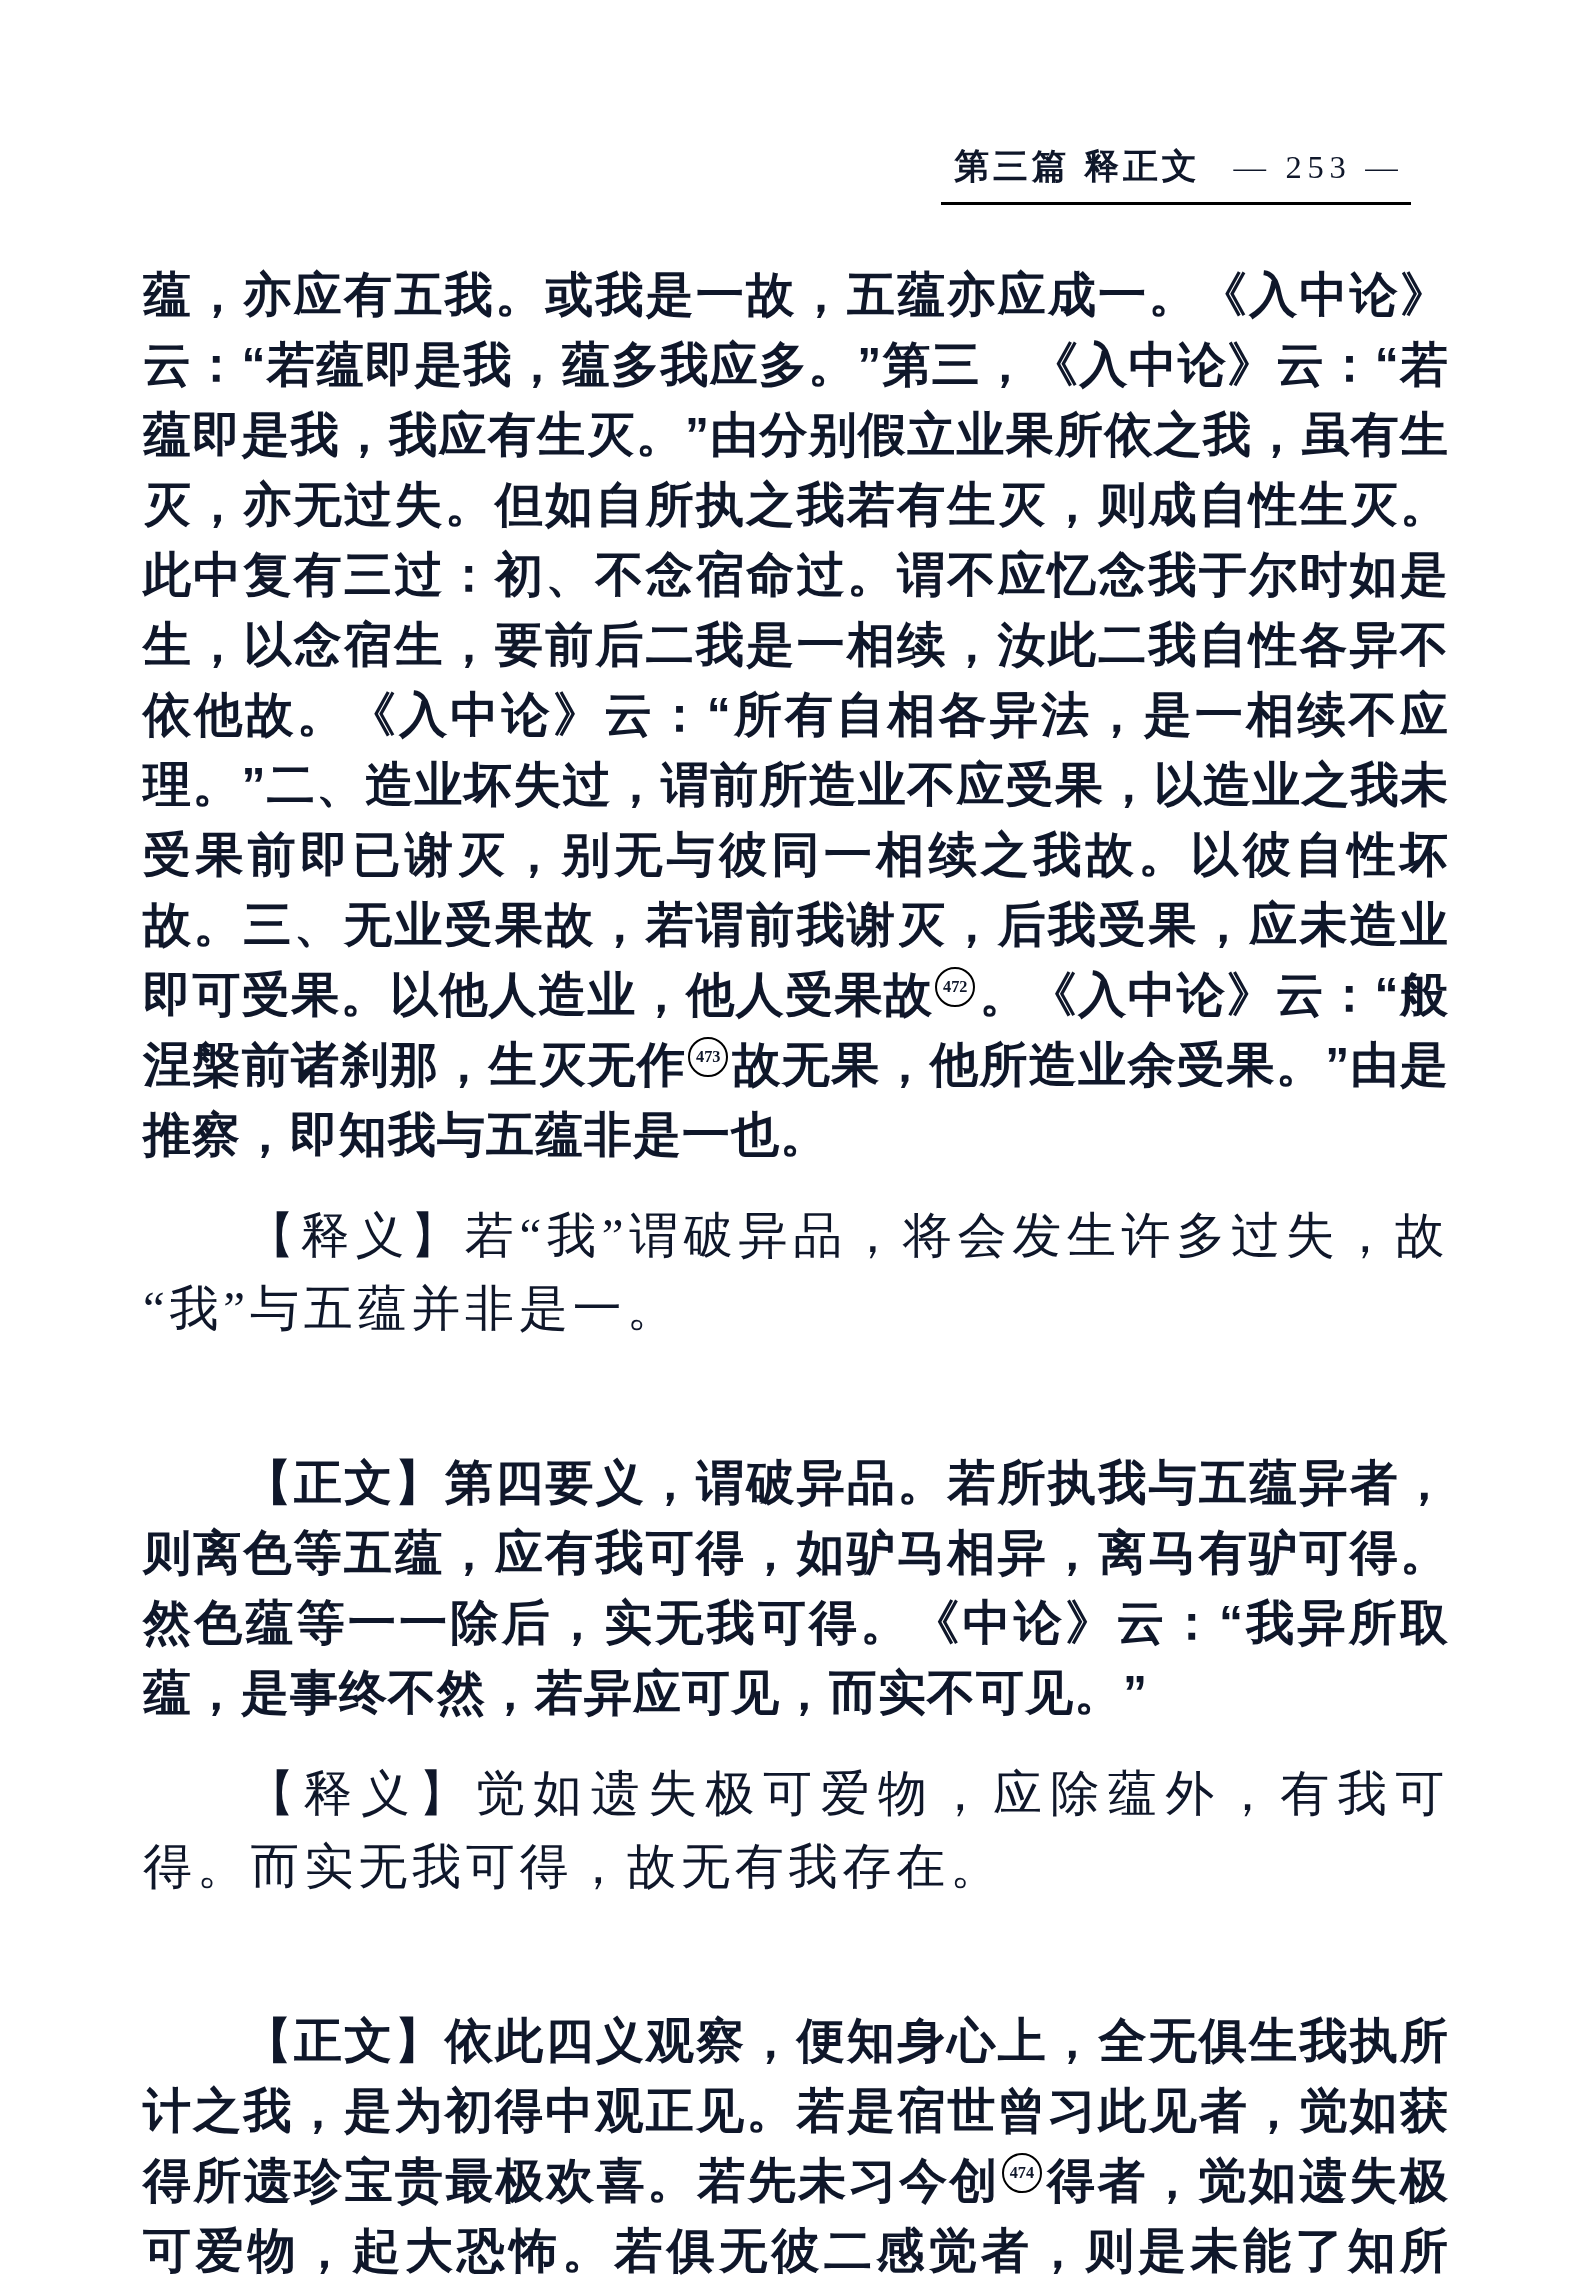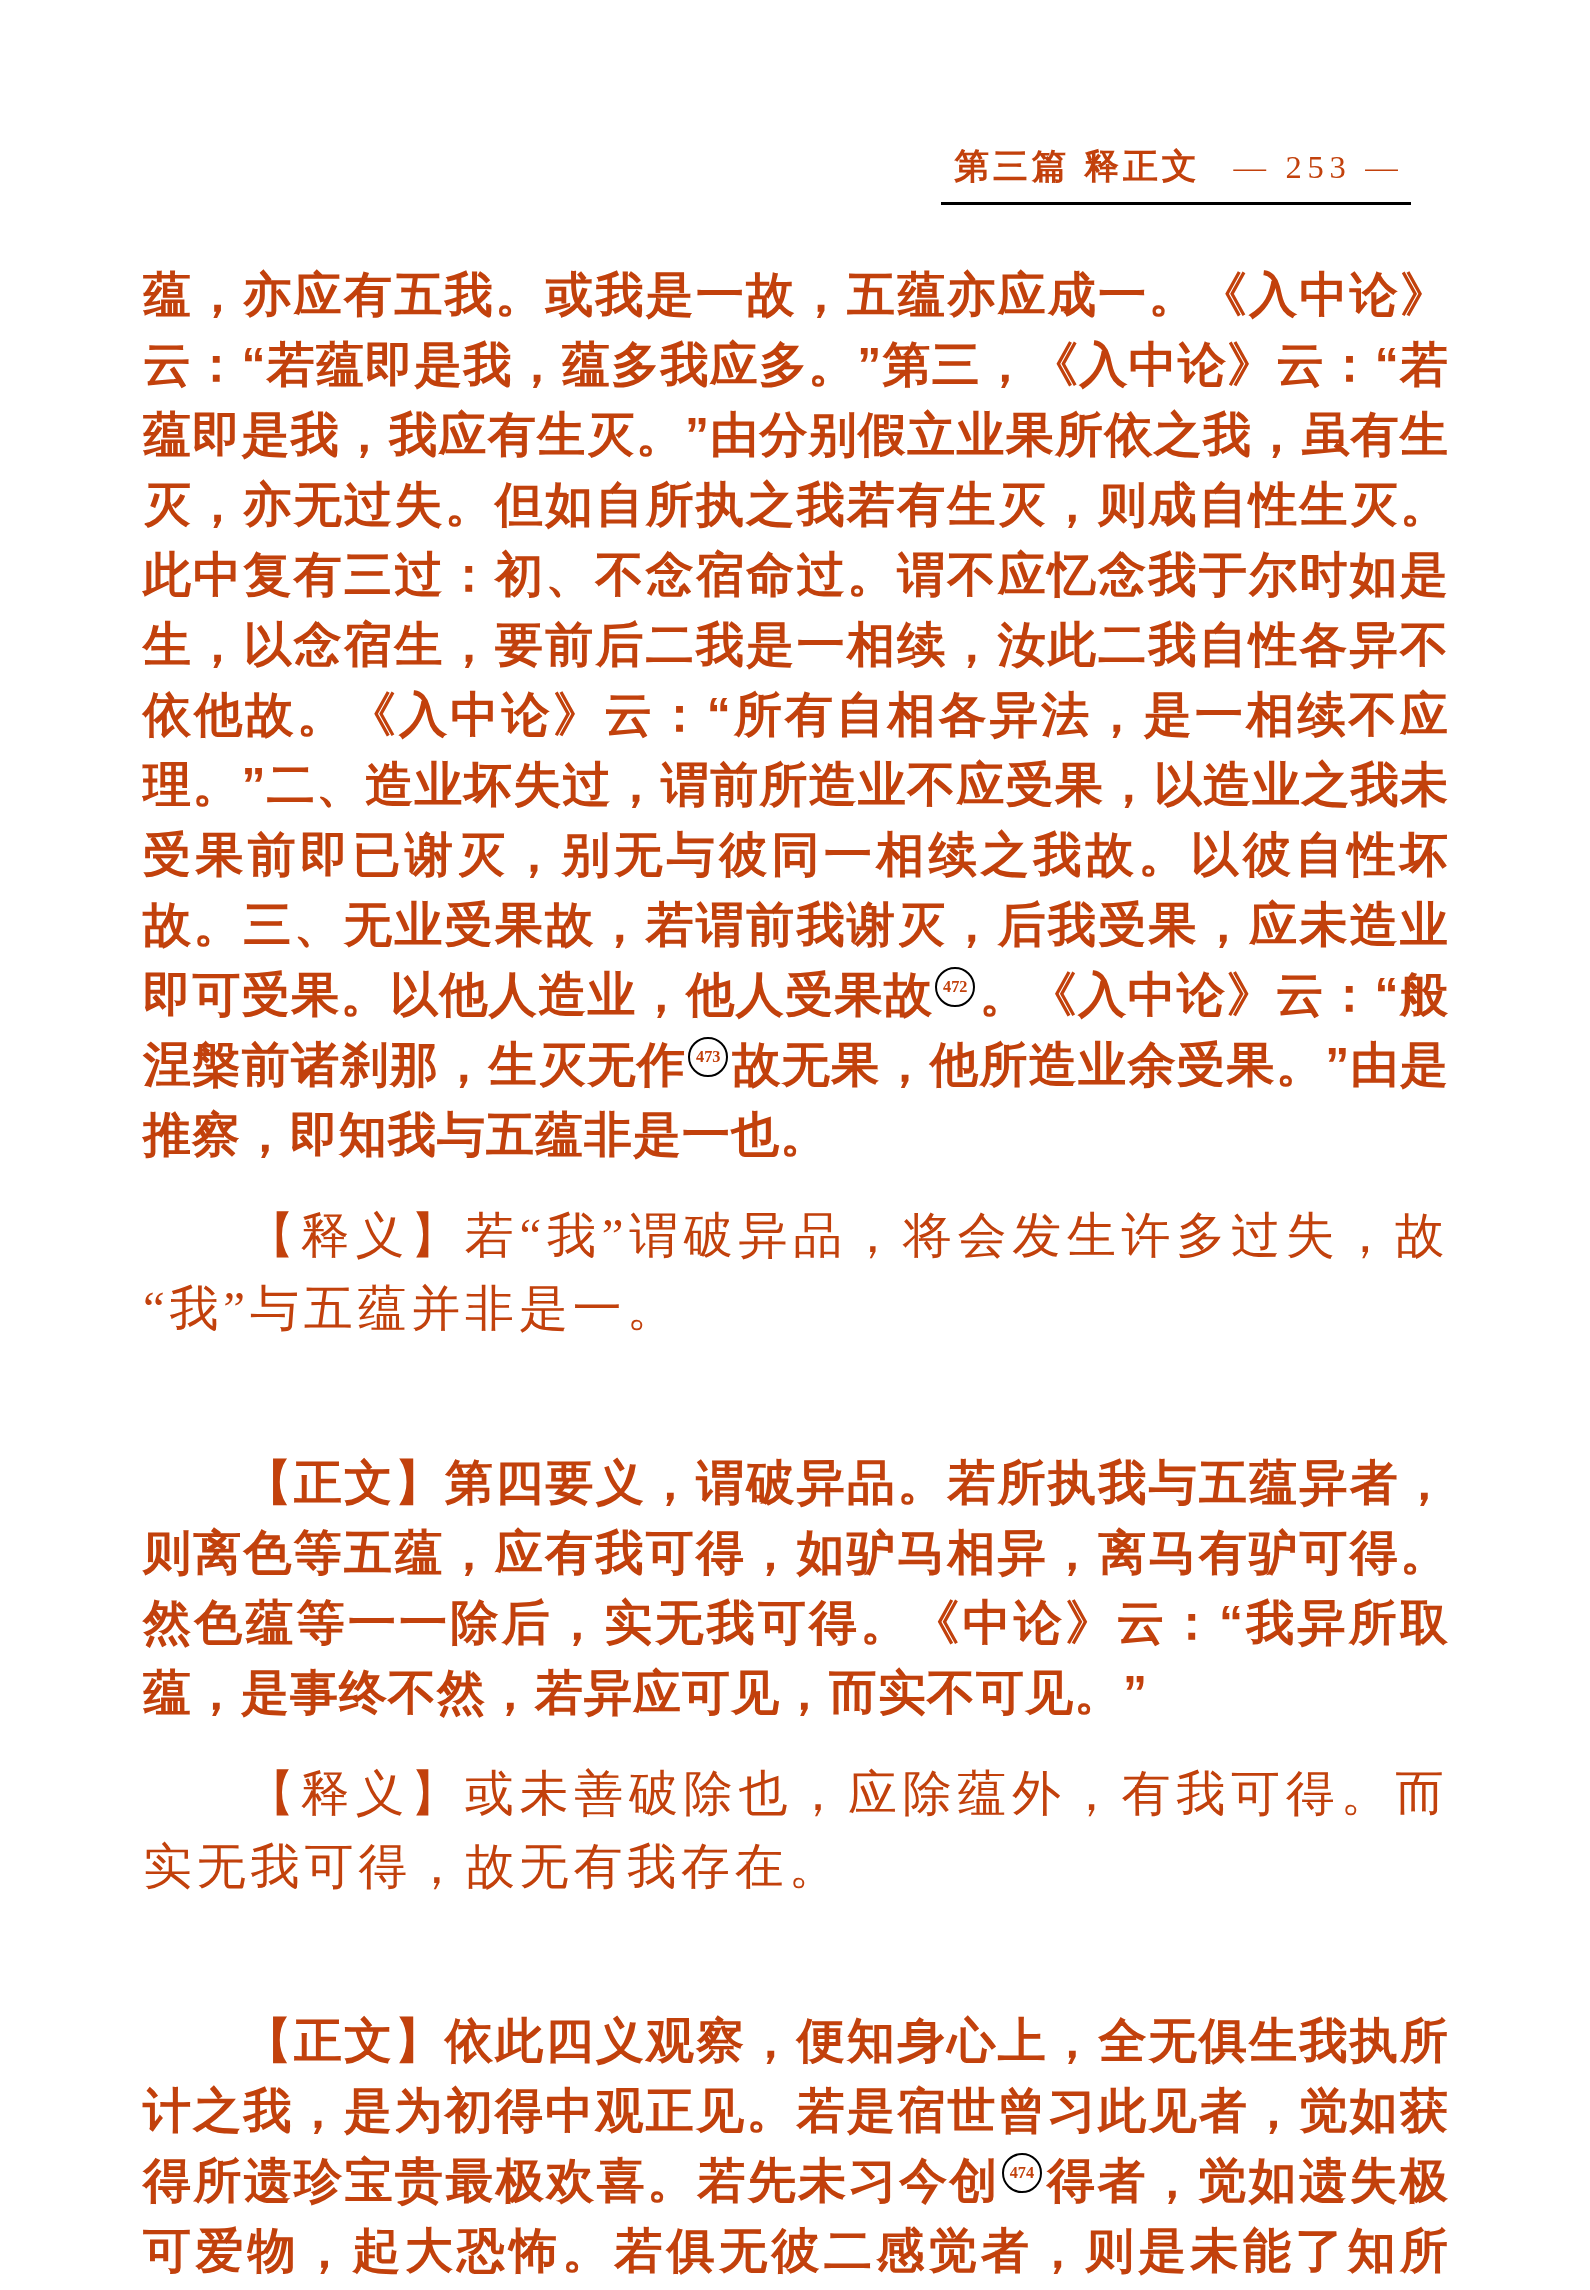--- a/index.html
+++ b/index.html
@@ -5,21 +5,21 @@
   html, body {
     margin: 0;
     padding: 0;
     background: #ffffff;
   }
   .page {
     position: relative;
     width: 1591px;
     height: 2290px;
     background: #ffffff;
-    color: #c2410c;
+    color: #0f172a;
     box-sizing: border-box;
     padding: 143px 142px 0 143px;
     overflow: hidden;
     border-radius: 26px;
   }
   
   .page-header {
     text-align: right;
     margin-right: 38px;
     margin-bottom: 55px;
@@ -96,18 +96,18 @@
       <span class="chapter-title">第三篇 释正文</span>
       <span class="page-number">— 253 —</span>
     </span>
   </header>
 
   <main class="page-body">
 
   <p class="zhengwen">蕴，亦应有五我。或我是一故，五蕴亦应成一。《入中论》云：“若蕴即是我，蕴多我应多。”第三，《入中论》云：“若蕴即是我，我应有生灭。”由分别假立业果所依之我，虽有生灭，亦无过失。但如自所执之我若有生灭，则成自性生灭。此中复有三过：初、不念宿命过。谓不应忆念我于尔时如是生，以念宿生，要前后二我是一相续，汝此二我自性各异不依他故。《入中论》云：“所有自相各异法，是一相续不应理。”二、造业坏失过，谓前所造业不应受果，以造业之我未受果前即已谢灭，别无与彼同一相续之我故。以彼自性坏故。三、无业受果故，若谓前我谢灭，后我受果，应未造业即可受果。以他人造业，他人受果故<span class="fn">472</span>。《入中论》云：“般涅槃前诸刹那，生灭无作<span class="fn">473</span>故无果，他所造业余受果。”由是推察，即知我与五蕴非是一也。</p>
       <p class="shiyi indent gap-small">【释义】若“我”谓破异品，将会发生许多过失，故“我”与五蕴并非是一。</p>
       <p class="zhengwen indent gap-large">【正文】第四要义，谓破异品。若所执我与五蕴异者，则离色等五蕴，应有我可得，如驴马相异，离马有驴可得。然色蕴等一一除后，实无我可得。《中论》云：“我异所取蕴，是事终不然，若异应可见，而实不可见。”</p>
-      <p class="shiyi indent gap-small">【释义】或未善破除也，应除蕴外，有我可得。而实无我可得，故无有我存在。</p>
+      <p class="shiyi indent gap-small">【释义】觉如遗失极可爱物，应除蕴外，有我可得。而实无我可得，故无有我存在。</p>
       <p class="zhengwen indent gap-large">【正文】依此四义观察，便知身心上，全无俱生我执所计之我，是为初得中观正见。若是宿世曾习此见者，觉如获得所遗珍宝贵最极欢喜。若先未习今创<span class="fn">474</span>得者，觉如遗失极可爱物，起大恐怖。若俱无彼二感觉者，则是未能了知所破，或未善破除也。</p>
     </main>
 
 </div>
 
 
 </body></html>

